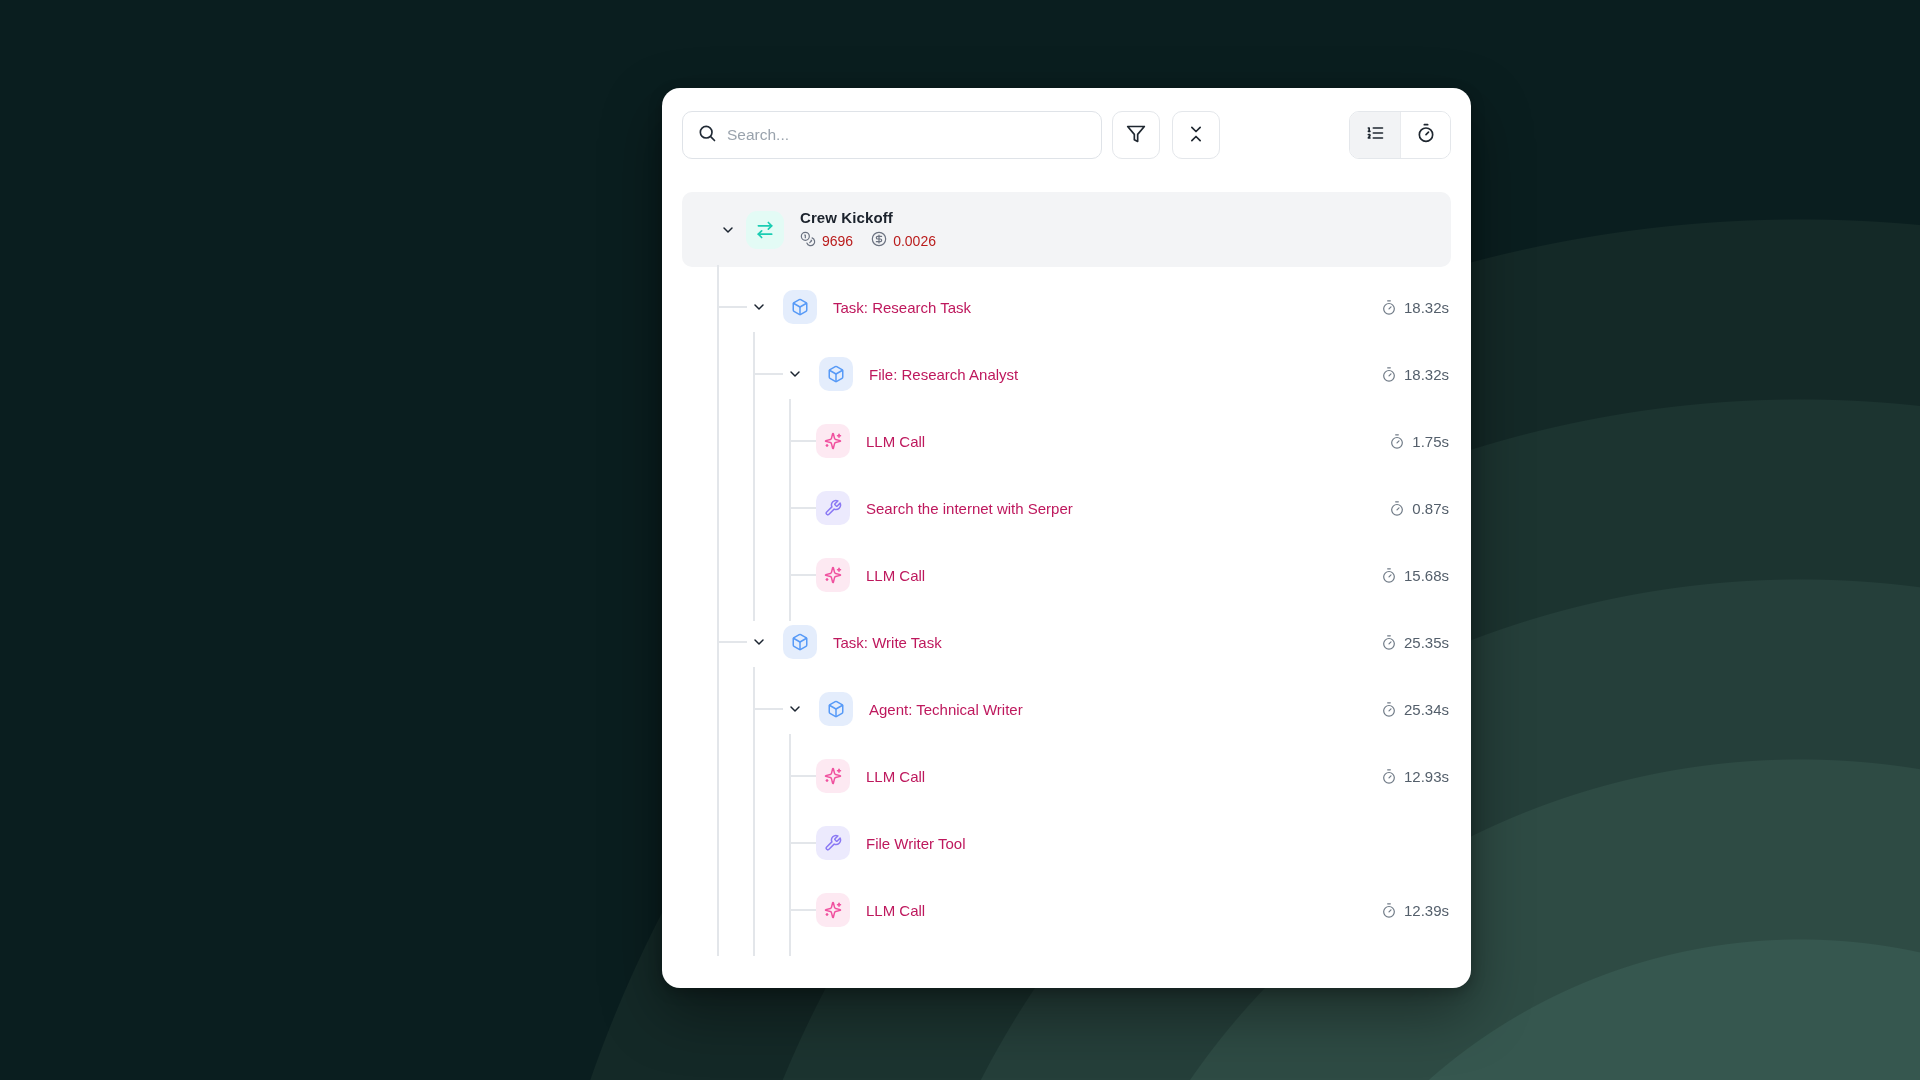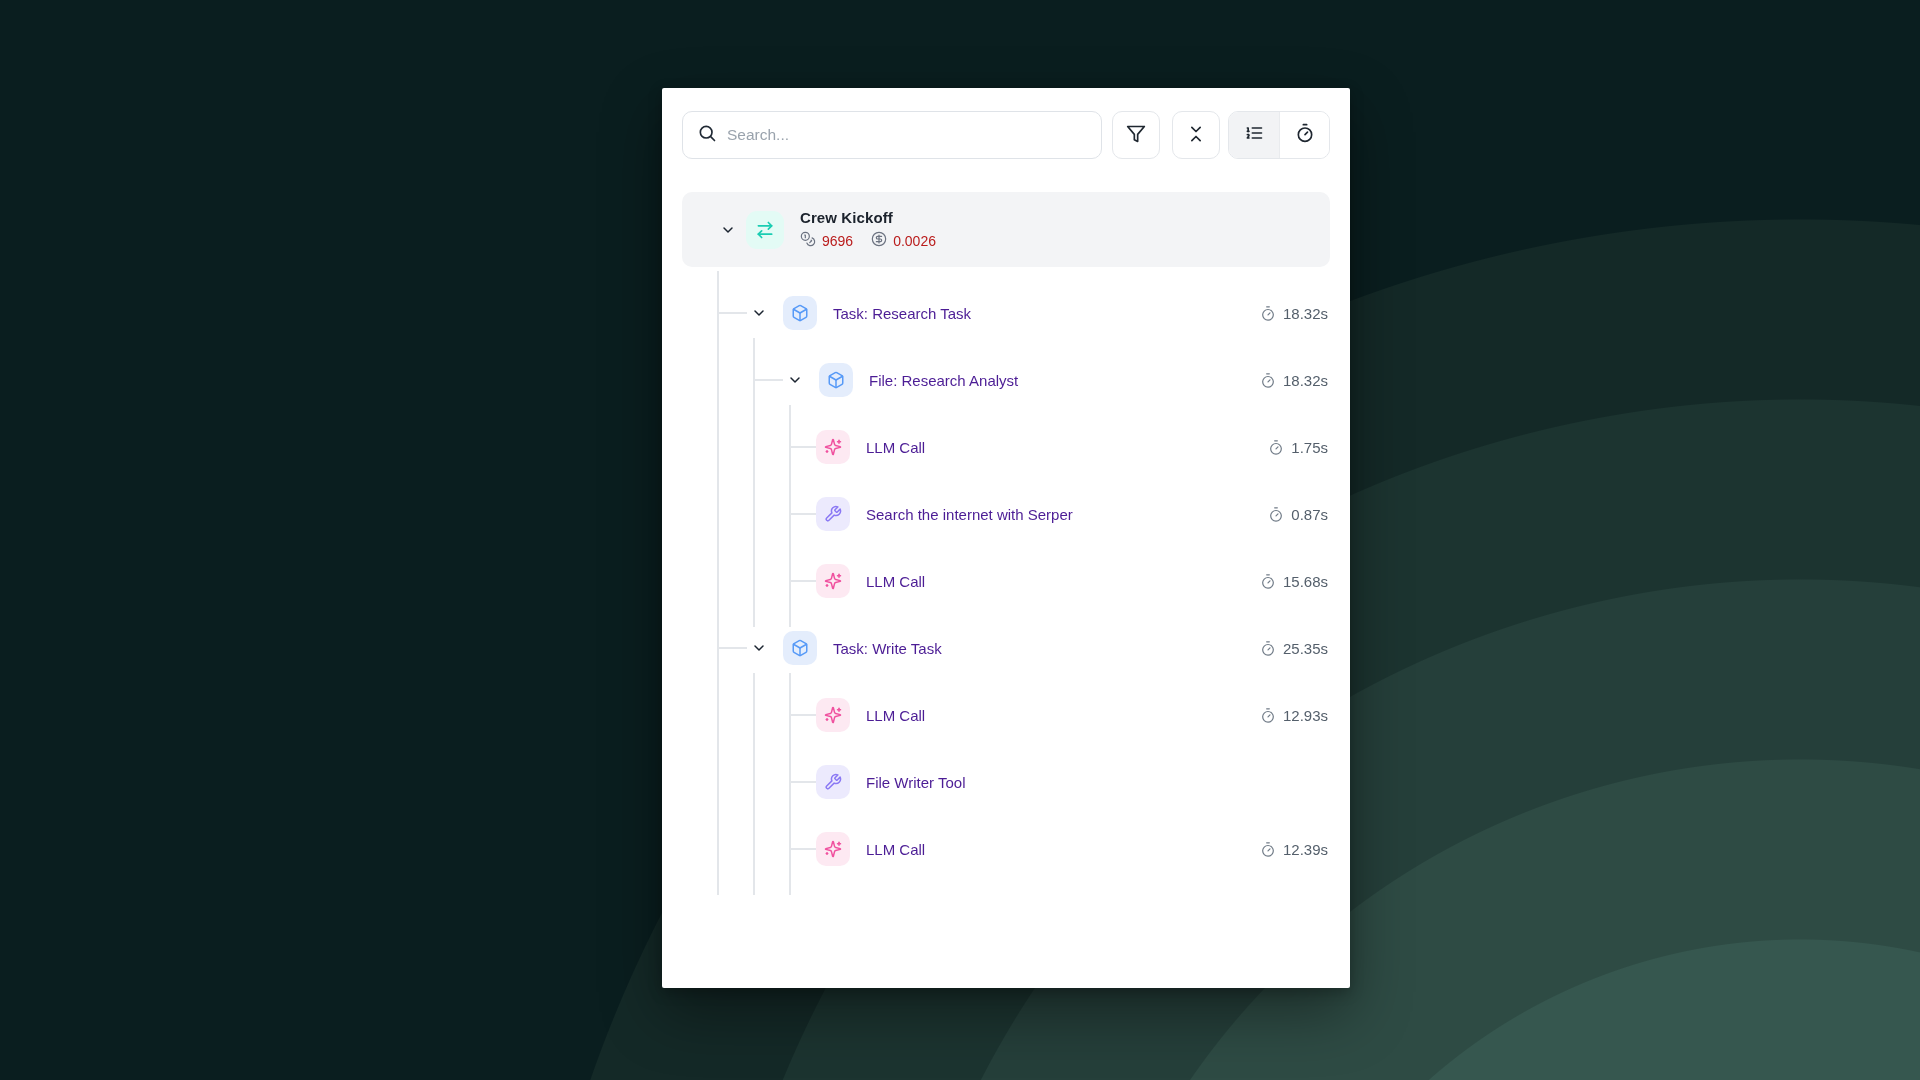--- a/index.html
+++ b/index.html
@@ -13,22 +13,22 @@
         #36574f 0px,   #36574f 560px,
         #2e4b44 561px, #2e4b44 740px,
         #253f3a 741px, #253f3a 920px,
         #1c3430 921px, #1c3430 1100px,
         #142927 1101px,#142927 1280px,
         #0a1e1f 1281px);
   }
 
   
   .panel {
-    position:absolute; left:662px; top:88px; width:688px; height:900px;
-    background:#ffffff; border-radius:2px; padding:23px 20px 20px 20px;
+    position:absolute; left:662px; top:88px; width:809px; height:900px;
+    background:#ffffff; border-radius:18px; padding:23px 20px 20px 20px;
     box-shadow:0 24px 60px rgba(0,0,0,.40), 0 4px 14px rgba(0,0,0,.25);
   }
 
   
   .toolbar { display:flex; align-items:center; height:48px; }
   .searchbox {
     width:420px; height:48px; border:1px solid #dfe3e8; border-radius:10px;
     display:flex; align-items:center; padding:0 14px; gap:10px; background:#fff;
   }
   .searchbox svg { color:#202934; flex:none; }
@@ -50,21 +50,21 @@
   .seg {
     width:50px; height:100%; display:flex; align-items:center; justify-content:center;
     color:#1f2730; cursor:pointer; background:#fff;
   }
   .seg + .seg { border-left:1px solid #e9ebee; }
   .seg.selected { background:#f2f3f5; }
 
   
   .tree { margin-top:33px; }
   .node { display:flex; flex-direction:column; gap:23px; }
-  .node.root { gap:24px;justify-content:space-between; }
+  .node.root { gap:18px;justify-content:space-between; }
   .children { position:relative; margin-left:36px; display:flex; flex-direction:column; gap:23px; }
   .node.root > .children { margin-left:35px; }
   .children::before {
     content:""; position:absolute; left:0; top:-20px; bottom:-24px; width:1.5px; background:#e3e6ea;
   }
 
   .root-row {
     height:75px; background:#f3f4f6; border-radius:10px;
     display:flex; align-items:center; padding-left:38px; cursor:pointer;
   }
@@ -89,21 +89,21 @@
   .chev { flex:none; width:16px; height:16px; color:#1b2430; display:flex; align-items:center; justify-content:center; margin-right:16px; }
   .icon-box {
     flex:none; width:34px; height:34px; border-radius:10px;
     display:flex; align-items:center; justify-content:center; margin-right:16px;
   }
   .ic-crew  { background:#e3fbf5; color:#1acdb2; }
   .ic-task, .ic-agent { background:#e4edfc; color:#579af7; }
   .ic-llm   { background:#fde9f2; color:#f0519f; }
   .ic-tool  { background:#eceafd; color:#8b79f4; }
 
-  .row-label { font-size:15px; color:#4c1d95; white-space:nowrap; }
+  .row-label { font-size:15px; color:#be185d; white-space:nowrap; }
 
   .dur {
     position:absolute; right:2px; top:50%; transform:translateY(-50%);
     display:flex; align-items:center; gap:7px; font-size:15px; color:#545f6b;
   }
   .dur svg { color:#707b87; }
 </style>
 </head>
 <body>
 
@@ -325,20 +325,43 @@
                 <svg width="16" height="16" viewBox="0 0 24 24" fill="none" stroke="currentColor" stroke-width="1.8" stroke-linecap="round" stroke-linejoin="round">
                   <line x1="10" y1="2" x2="14" y2="2"></line>
                   <line x1="12" y1="14" x2="15" y2="11"></line>
                   <circle cx="12" cy="14" r="8"></circle>
                 </svg>
                 <span>25.35s</span>
               </span>
             </div>
             <div class="children">
               <div class="node">
+                <div class="tree-row">
+                  <span class="chev">
+                    <svg width="16" height="16" viewBox="0 0 24 24" fill="none" stroke="currentColor" stroke-width="2.2" stroke-linecap="round" stroke-linejoin="round">
+                      <path d="m6 9 6 6 6-6"></path>
+                    </svg>
+                  </span>
+                  <span class="icon-box ic-agent">
+                    <svg width="18" height="18" viewBox="0 0 24 24" fill="none" stroke="currentColor" stroke-width="2" stroke-linecap="round" stroke-linejoin="round">
+                      <path d="M21 8a2 2 0 0 0-1-1.73l-7-4a2 2 0 0 0-2 0l-7 4A2 2 0 0 0 3 8v8a2 2 0 0 0 1 1.73l7 4a2 2 0 0 0 2 0l7-4A2 2 0 0 0 21 16Z"></path>
+                      <path d="m3.3 7 8.7 5 8.7-5"></path>
+                      <path d="M12 22V12"></path>
+                    </svg>
+                  </span>
+                  <span class="row-label">Agent: Technical Writer</span>
+                  <span class="dur">
+                    <svg width="16" height="16" viewBox="0 0 24 24" fill="none" stroke="currentColor" stroke-width="1.8" stroke-linecap="round" stroke-linejoin="round">
+                      <line x1="10" y1="2" x2="14" y2="2"></line>
+                      <line x1="12" y1="14" x2="15" y2="11"></line>
+                      <circle cx="12" cy="14" r="8"></circle>
+                    </svg>
+                    <span>25.34s</span>
+                  </span>
+                </div>
                 <div class="children">
                   <div class="node">
                     <div class="tree-row leaf">
                       <span class="icon-box ic-llm">
                         <svg width="18" height="18" viewBox="0 0 24 24" fill="none" stroke="currentColor" stroke-width="2" stroke-linecap="round" stroke-linejoin="round">
                           <path d="M9.937 15.5A2 2 0 0 0 8.5 14.063l-6.135-1.582a.5.5 0 0 1 0-.962L8.5 9.936A2 2 0 0 0 9.937 8.5l1.582-6.135a.5.5 0 0 1 .963 0L14.063 8.5A2 2 0 0 0 15.5 9.937l6.135 1.581a.5.5 0 0 1 0 .964L15.5 14.063a2 2 0 0 0-1.437 1.437l-1.582 6.135a.5.5 0 0 1-.963 0z"></path>
                           <path d="M20 3v4"></path>
                           <path d="M22 5h-4"></path>
                           <path d="M4 17v2"></path>
                           <path d="M5 18H3"></path>

